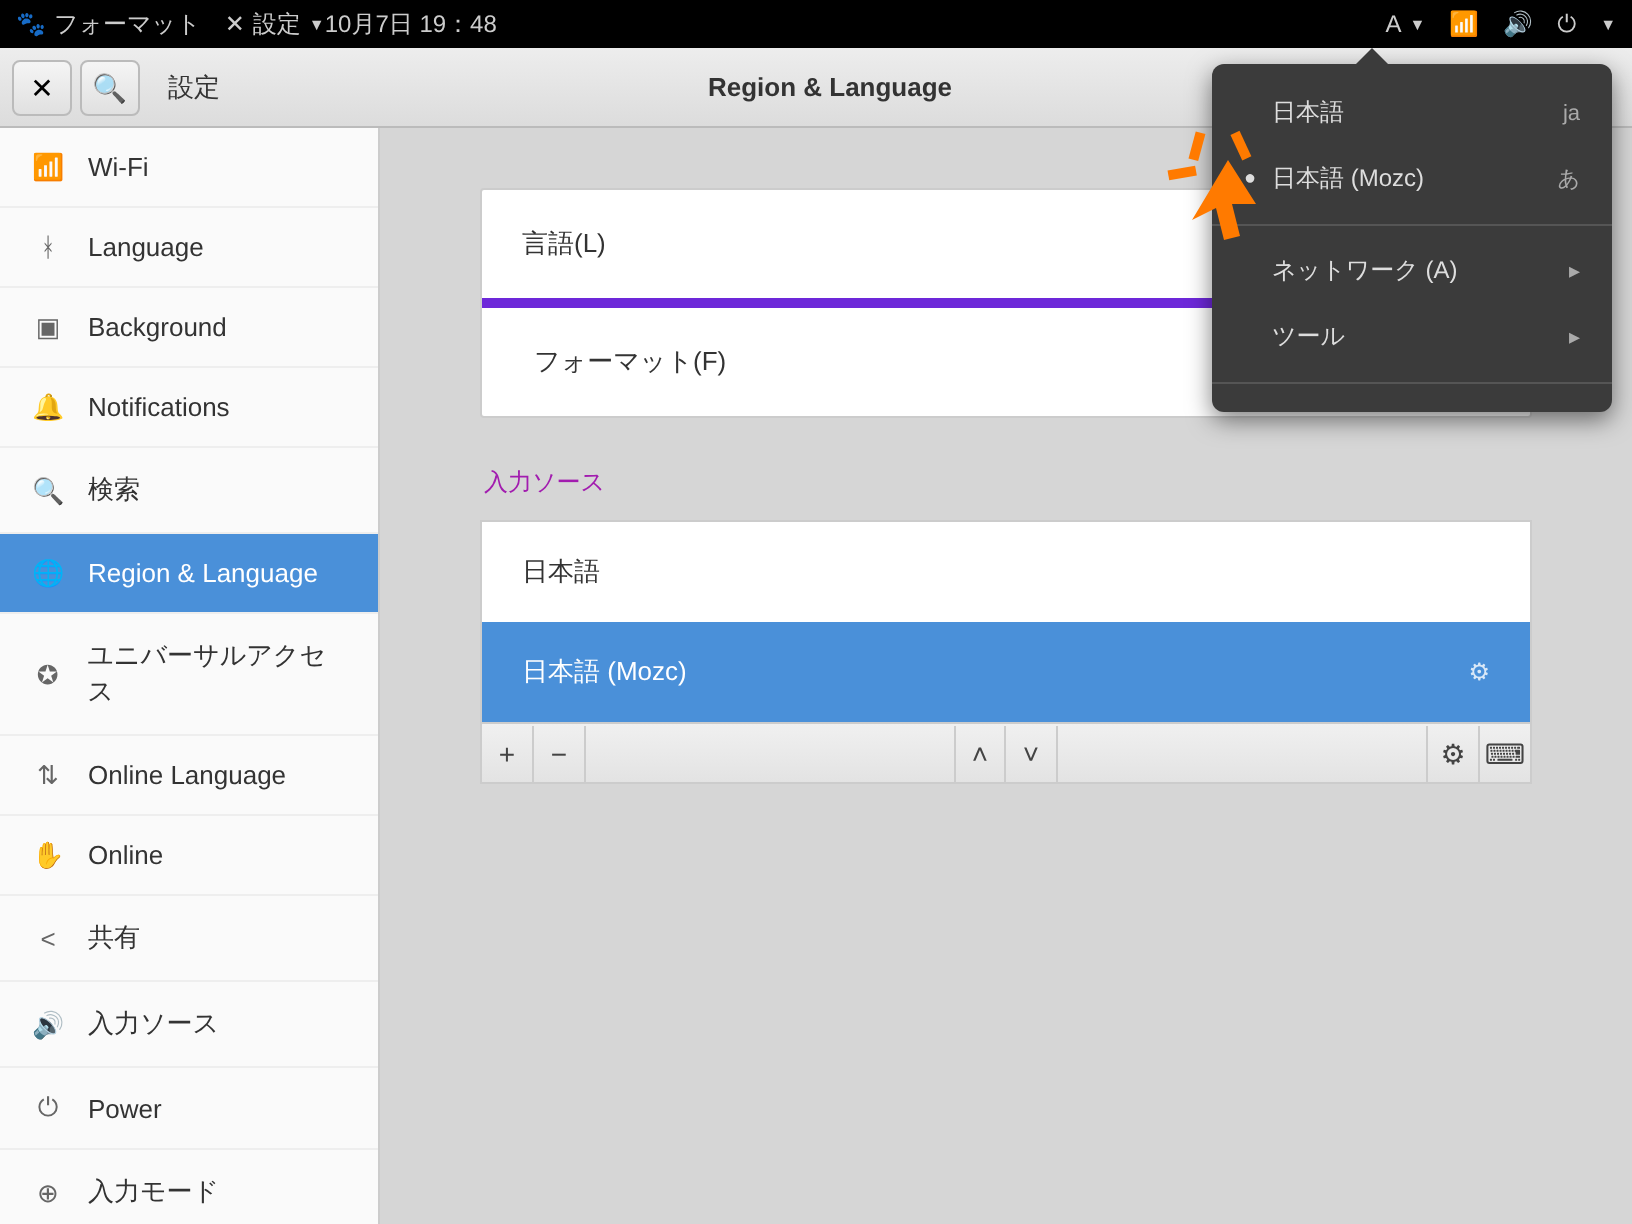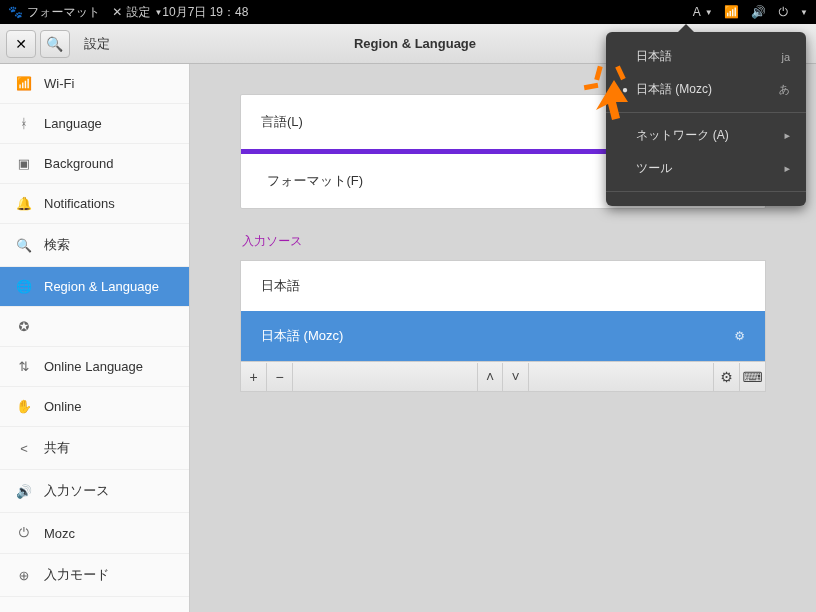--- a/index.html
+++ b/index.html
@@ -118,40 +118,41 @@
         <div class="sidebar-item">
           <span class="icon">🔍</span>
           <span>検索</span>
         </div>
         <div class="sidebar-item selected">
           <span class="icon">🌐</span>
           <span>Region &amp; Language</span>
         </div>
         <div class="sidebar-item">
           <span class="icon">✪</span>
+          <span>ユニバーサルアクセス</span>
         </div>
         <div class="sidebar-item">
           <span class="icon">⇅</span>
           <span>Online Language</span>
         </div>
         <div class="sidebar-item">
           <span class="icon">✋</span>
           <span>Online</span>
         </div>
         <div class="sidebar-item">
           <span class="icon">&lt;</span>
           <span>共有</span>
         </div>
         <div class="sidebar-item">
           <span class="icon">🔊</span>
           <span>入力ソース</span>
         </div>
         <div class="sidebar-item">
           <span class="icon">⏻</span>
-          <span>Mozc</span>
+          <span>Power</span>
         </div>
         <div class="sidebar-item">
           <span class="icon">⊕</span>
           <span>入力モード</span>
         </div>
       </div>
 
     <div class="main">
       <div class="card">
         <div class="card-row">言語(L)</div>

